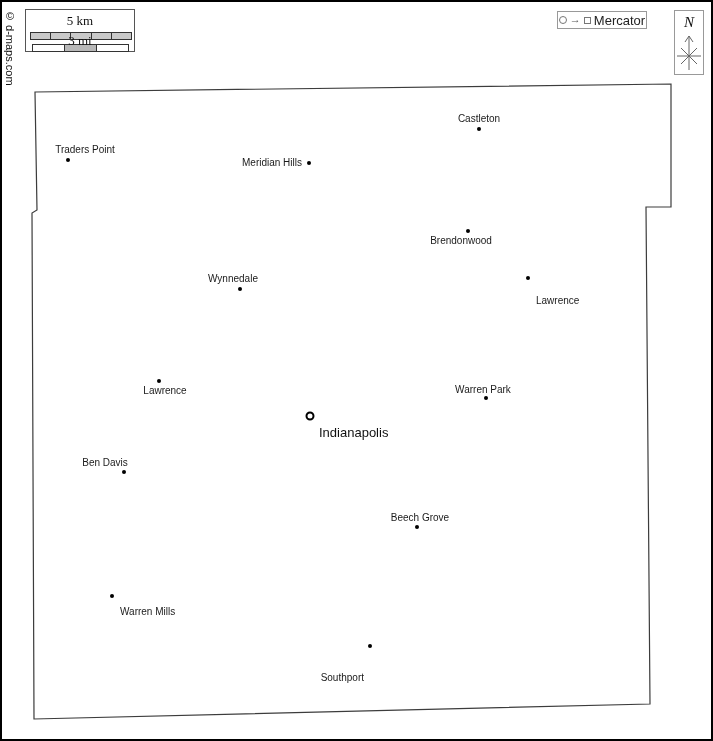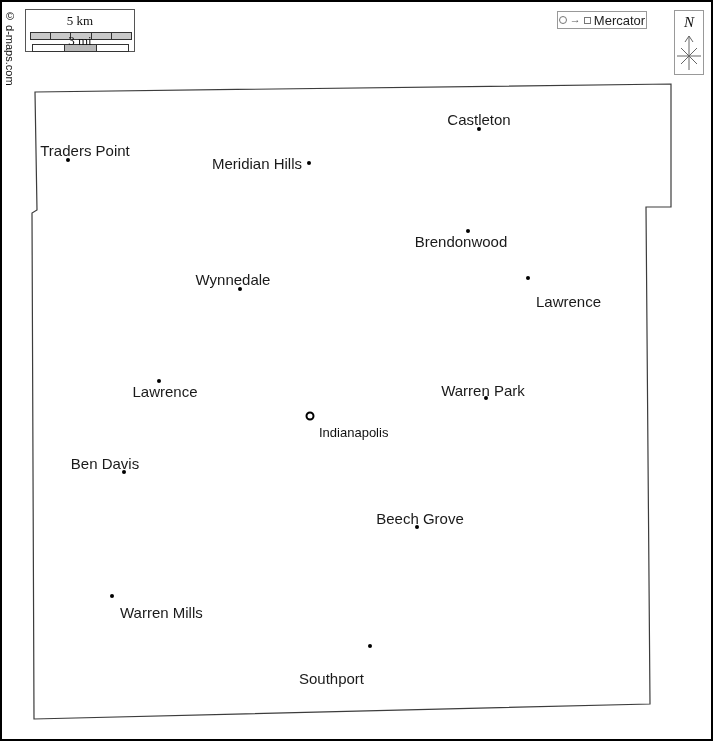--- a/index.html
+++ b/index.html
@@ -9,21 +9,21 @@
     font-family:"Liberation Sans",sans-serif;
   }
   
   #map-svg{position:absolute;left:0;top:0;width:713px;height:741px;}
   #county-outline{fill:none;stroke:#3c3c3c;stroke-width:1.2;stroke-linejoin:miter;}
   
   .city-dot{position:absolute;width:4px;height:4px;background:#000;border-radius:50%;
     transform:translate(-50%,-50%);}
   .capital-ring{position:absolute;width:5px;height:5px;border:2px solid #000;border-radius:50%;
     background:#fff;transform:translate(-50%,-50%);}
-  .city-label{position:absolute;font-size:15px;color:#1a1a1a;white-space:nowrap;line-height:1;}
+  .city-label{position:absolute;font-size:10px;color:#1a1a1a;white-space:nowrap;line-height:1;}
   .city-label.capital{font-size:13px;color:#111;}
   .anchor-middle{transform:translate(-50%,-50%);}
   .anchor-start{transform:translate(0,-50%);margin-top:16px;}
   .anchor-end{transform:translate(-100%,-50%);}
   
   .scale-box{position:absolute;left:23px;top:7px;width:110px;height:43px;box-sizing:border-box;
     border:1px solid #555;background:#fff;}
   .scale-text{font-family:"Liberation Serif",serif;font-size:13px;color:#111;line-height:1;
     text-align:center;}
   .scale-km-text{position:absolute;left:0;right:0;top:4px;}

